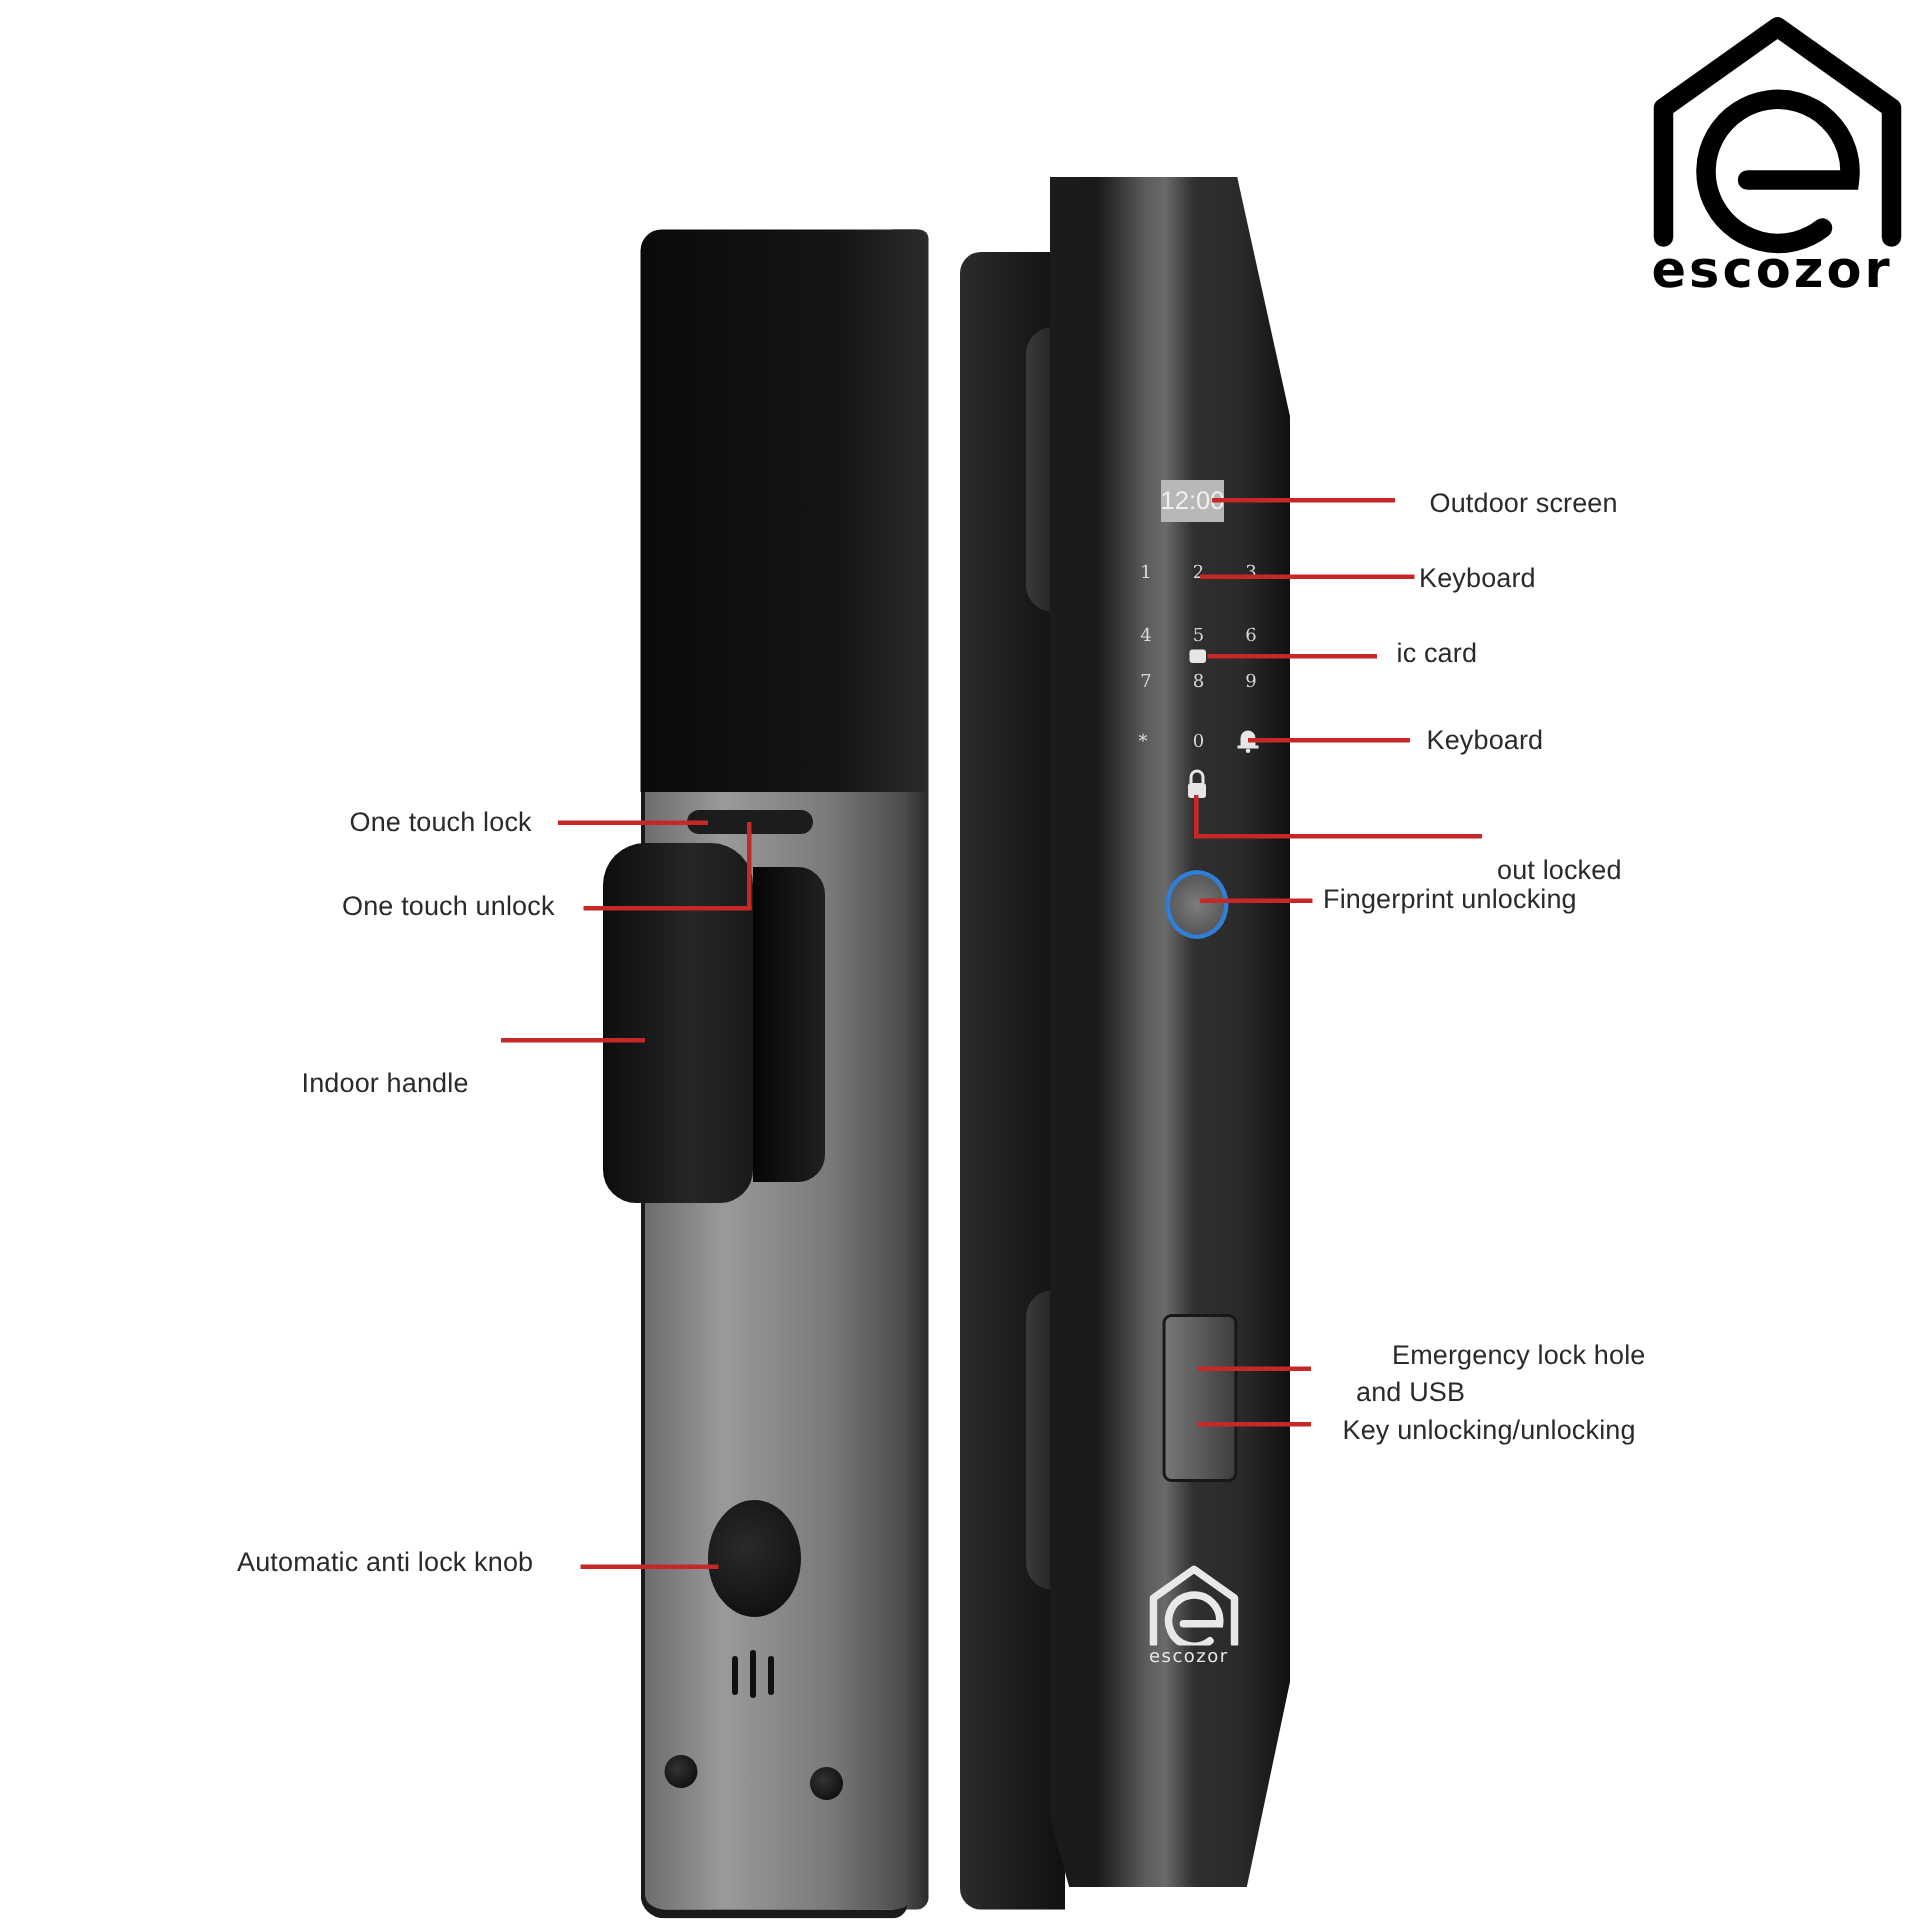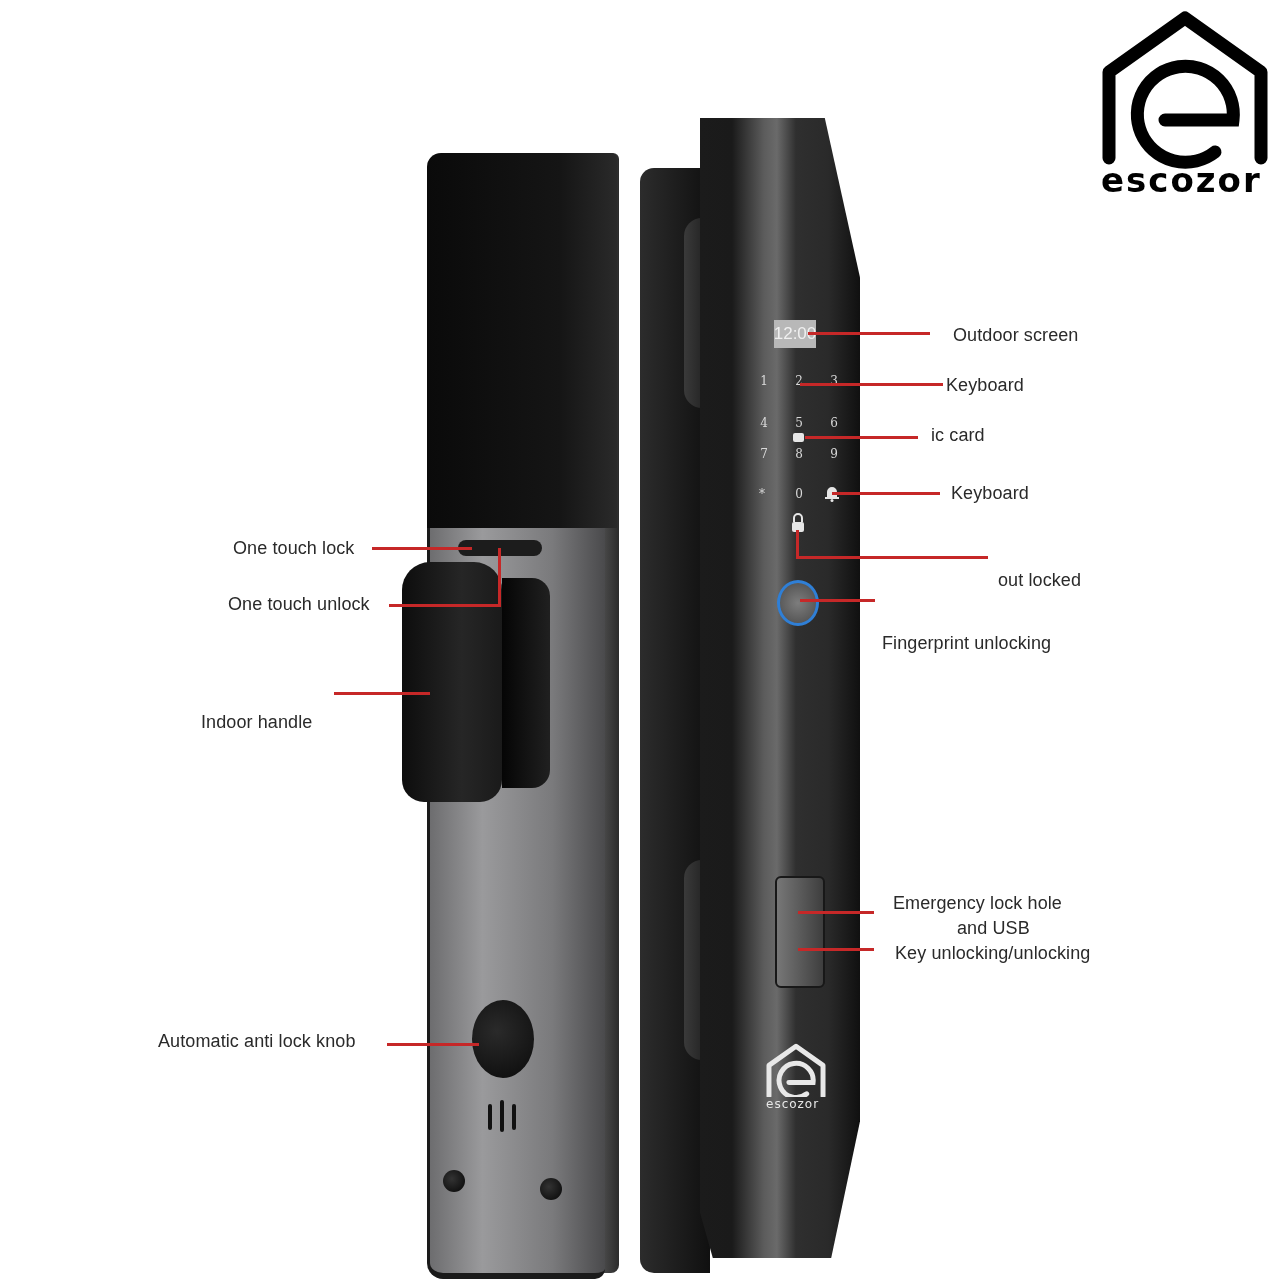--- a/index.html
+++ b/index.html
@@ -110,18 +110,18 @@
 <div class="line" style="left:800px;top:383px;width:143px;"></div>
 <div class="label" style="left:946px;top:375px;">Keyboard</div>
 <div class="line" style="left:805px;top:436px;width:113px;"></div>
 <div class="label" style="left:931px;top:425px;">ic card</div>
 <div class="line" style="left:832px;top:492px;width:108px;"></div>
 <div class="label" style="left:951px;top:483px;">Keyboard</div>
 <div class="vline" style="left:796px;top:530px;height:28px;"></div>
 <div class="line" style="left:796px;top:556px;width:192px;"></div>
 <div class="label" style="left:998px;top:546px;margin-top:24px;">out locked</div>
 <div class="line" style="left:800px;top:599px;width:75px;"></div>
-<div class="label" style="left:882px;top:589px;margin-top:44px;">Fingerprint unlocking</div>
+<div class="label" style="left:882px;top:589px;">Fingerprint unlocking</div>
 <div class="line" style="left:798px;top:911px;width:76px;"></div>
-<div class="label" style="left:893px;top:893px;">Emergency lock hole</div>
-<div class="label" style="left:957px;top:918px;">and USB</div>
+<div class="label" style="left:928px;top:893px;">Emergency lock hole</div>
+<div class="label" style="left:904px;top:918px;">and USB</div>
 <div class="line" style="left:798px;top:948px;width:76px;"></div>
 <div class="label" style="left:895px;top:943px;">Key unlocking/unlocking</div>
 
 </body></html>

